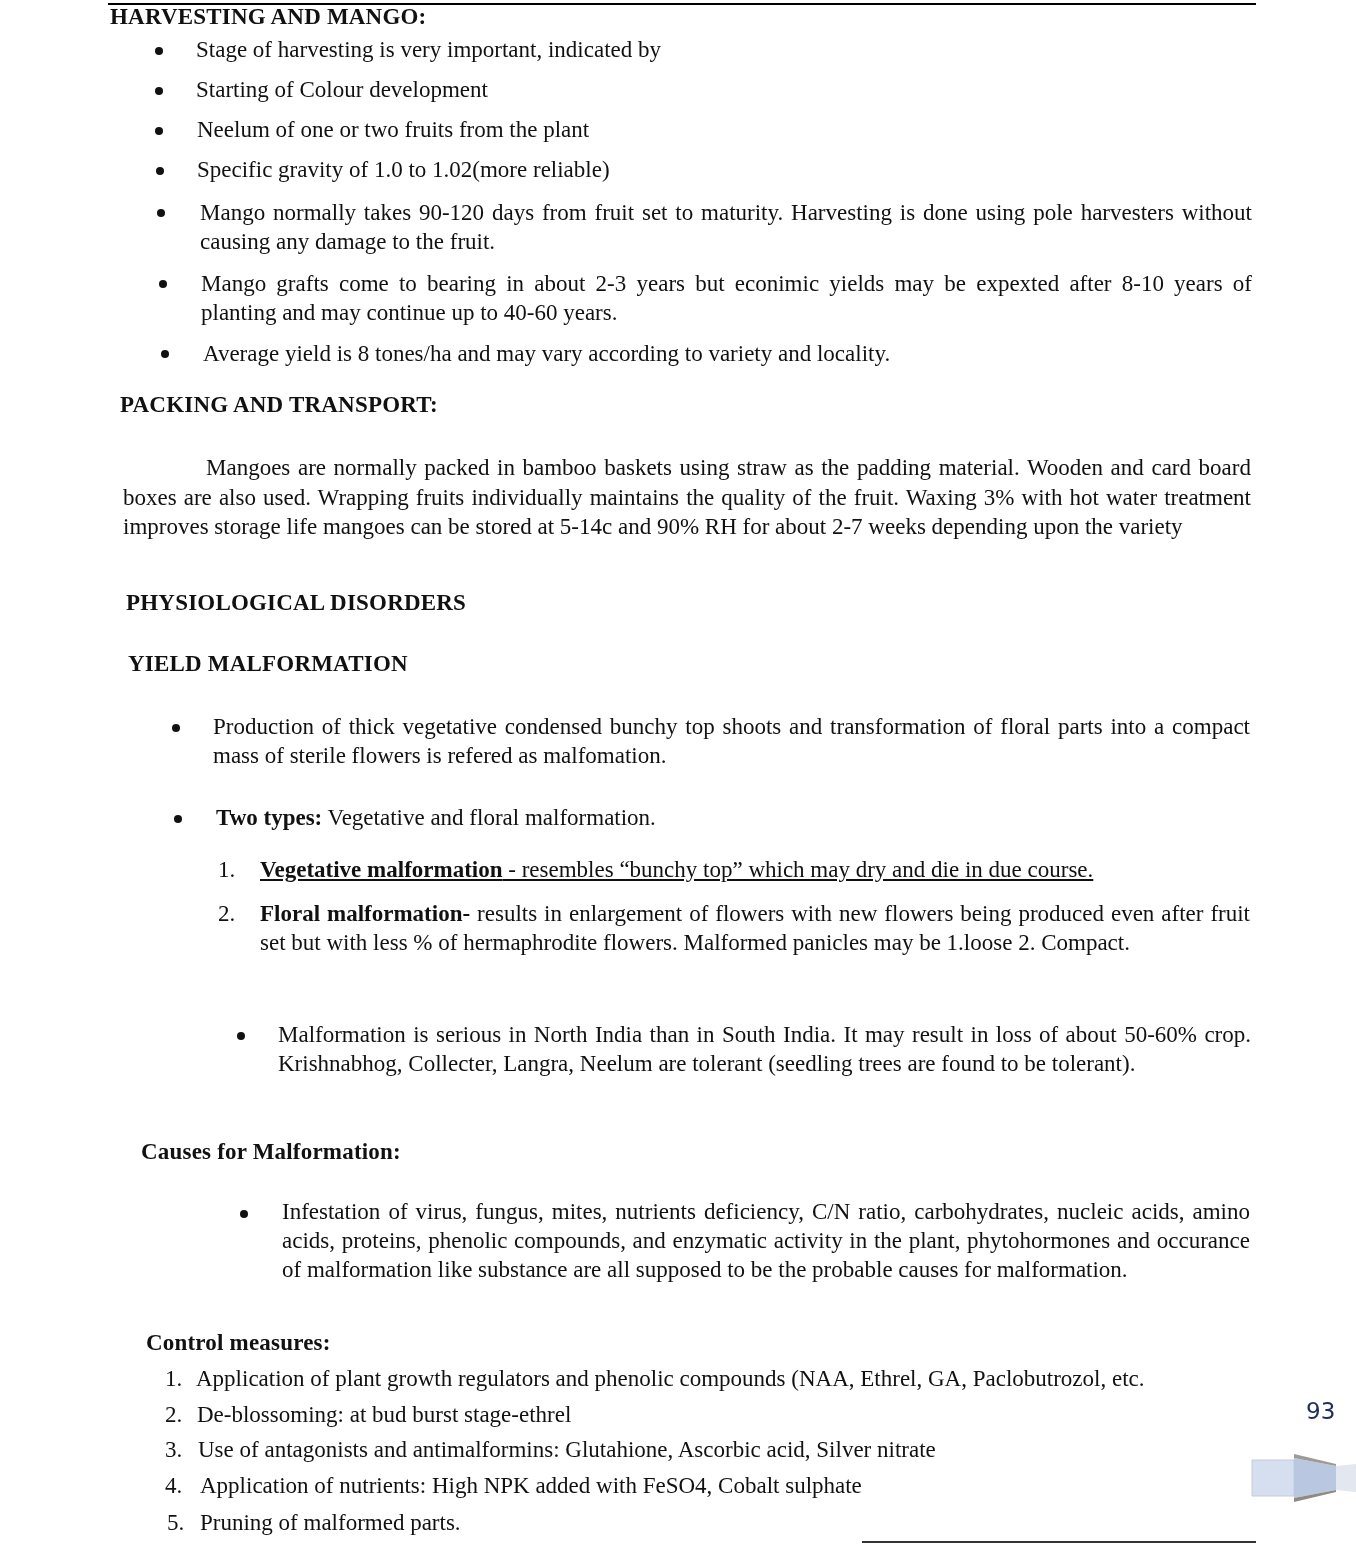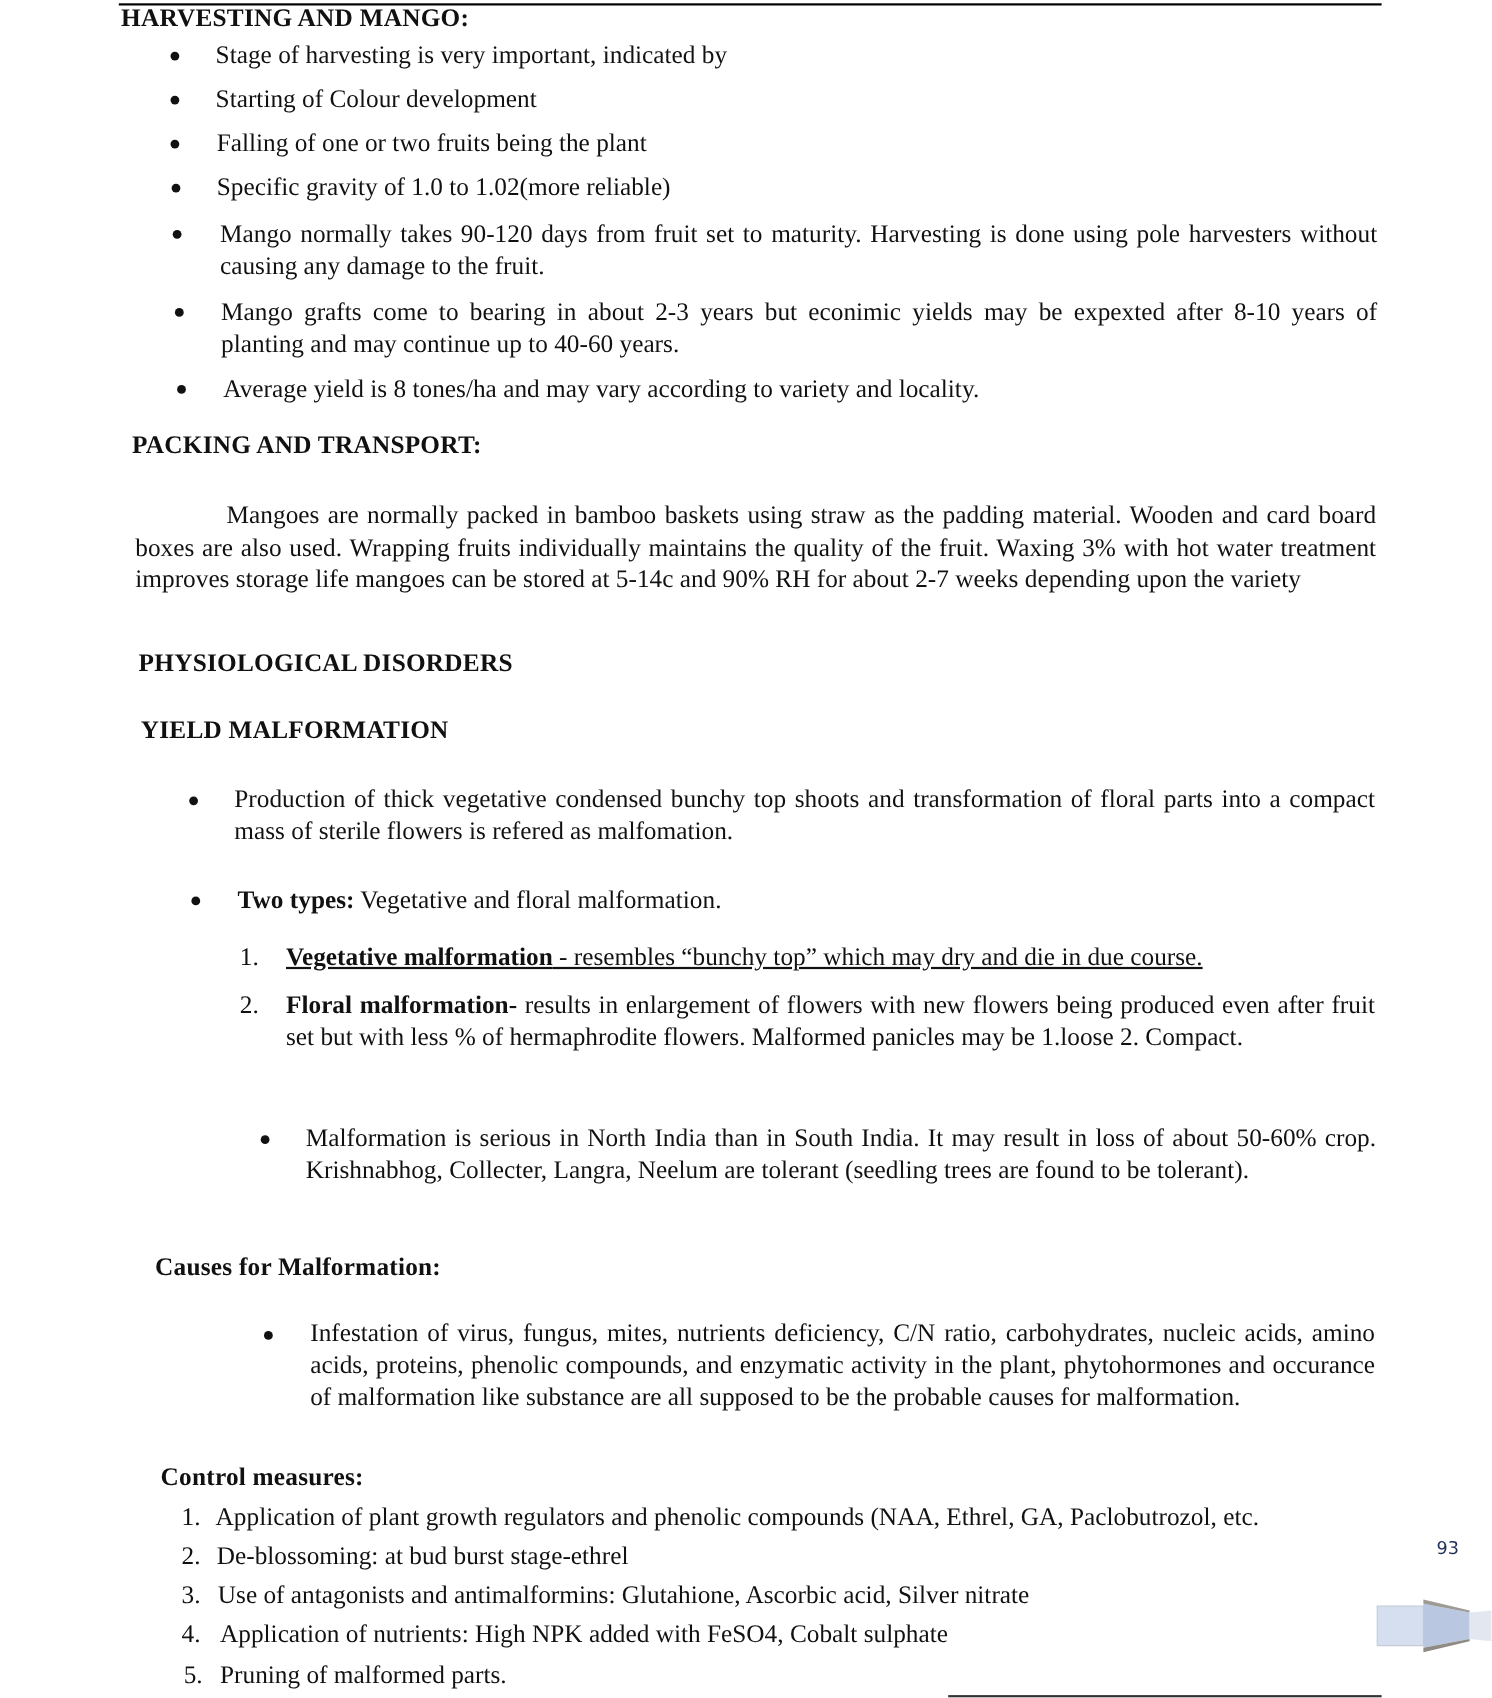--- a/index.html
+++ b/index.html
@@ -21,41 +21,41 @@
     .h { font-weight: bold; font-size: 23px; letter-spacing: 0.2px; white-space: nowrap; }
     .dot {
       position: absolute; width: 8px; height: 8px; border-radius: 50%; background: #111;
     }
     .txt { position: absolute; line-height: 29px; text-align: justify; }
     .txt.nj { text-align: right; white-space: nowrap; }
     .num { position: absolute; white-space: nowrap; line-height: 29px; }
     b { font-weight: bold; }
     .page-number {
       position: absolute; left: 1306px; top: 1398px;
-      font-family: "DejaVu Sans", sans-serif; font-size: 16px; color: #1f2d5a;
+      font-family: "DejaVu Sans", sans-serif; font-size: 23px; color: #1f2d5a;
     }
     .page-curl { position: absolute; left: 1250px; top: 1450px; width: 106px; height: 56px; }
     .para { position: absolute; line-height: 29.5px; text-align: justify; }
   </style>
 </head>
 <body>
 
 <div class="top-rule"></div>
 
 <div class="abs h" style="left:110px; top:4px;">HARVESTING AND MANGO:</div>
 
 <div>
   <div class="dot" style="left:155px; top:47px;"></div>
   <div class="txt nj" style="left:196px; top:35px;">Stage of harvesting is very important, indicated by</div>
 
   <div class="dot" style="left:155px; top:87px;"></div>
   <div class="txt nj" style="left:196px; top:75px;">Starting of  Colour development</div>
 
   <div class="dot" style="left:155px; top:127px;"></div>
-  <div class="txt nj" style="left:197px; top:115px;">Falling of  one or two fruits  being the plant</div>
+  <div class="txt nj" style="left:197px; top:115px;">Neelum of  one or two fruits  from the plant</div>
 
   <div class="dot" style="left:156px; top:167px;"></div>
   <div class="txt nj" style="left:197px; top:155px;">Specific gravity of 1.0 to 1.02(more reliable)</div>
 
   <div class="dot" style="left:157px; top:209px;"></div>
   <div class="txt" style="left:200px; top:198px; width:1052px;">Mango normally takes 90-120 days from fruit set to maturity. Harvesting is done using pole harvesters without causing any damage to the fruit.</div>
 
   <div class="dot" style="left:159px; top:280px;"></div>
   <div class="txt" style="left:201px; top:269px; width:1051px;">Mango grafts come to bearing in about 2-3 years but econimic yields may be expexted after 8-10 years of planting and may continue up to 40-60 years.</div>
 

